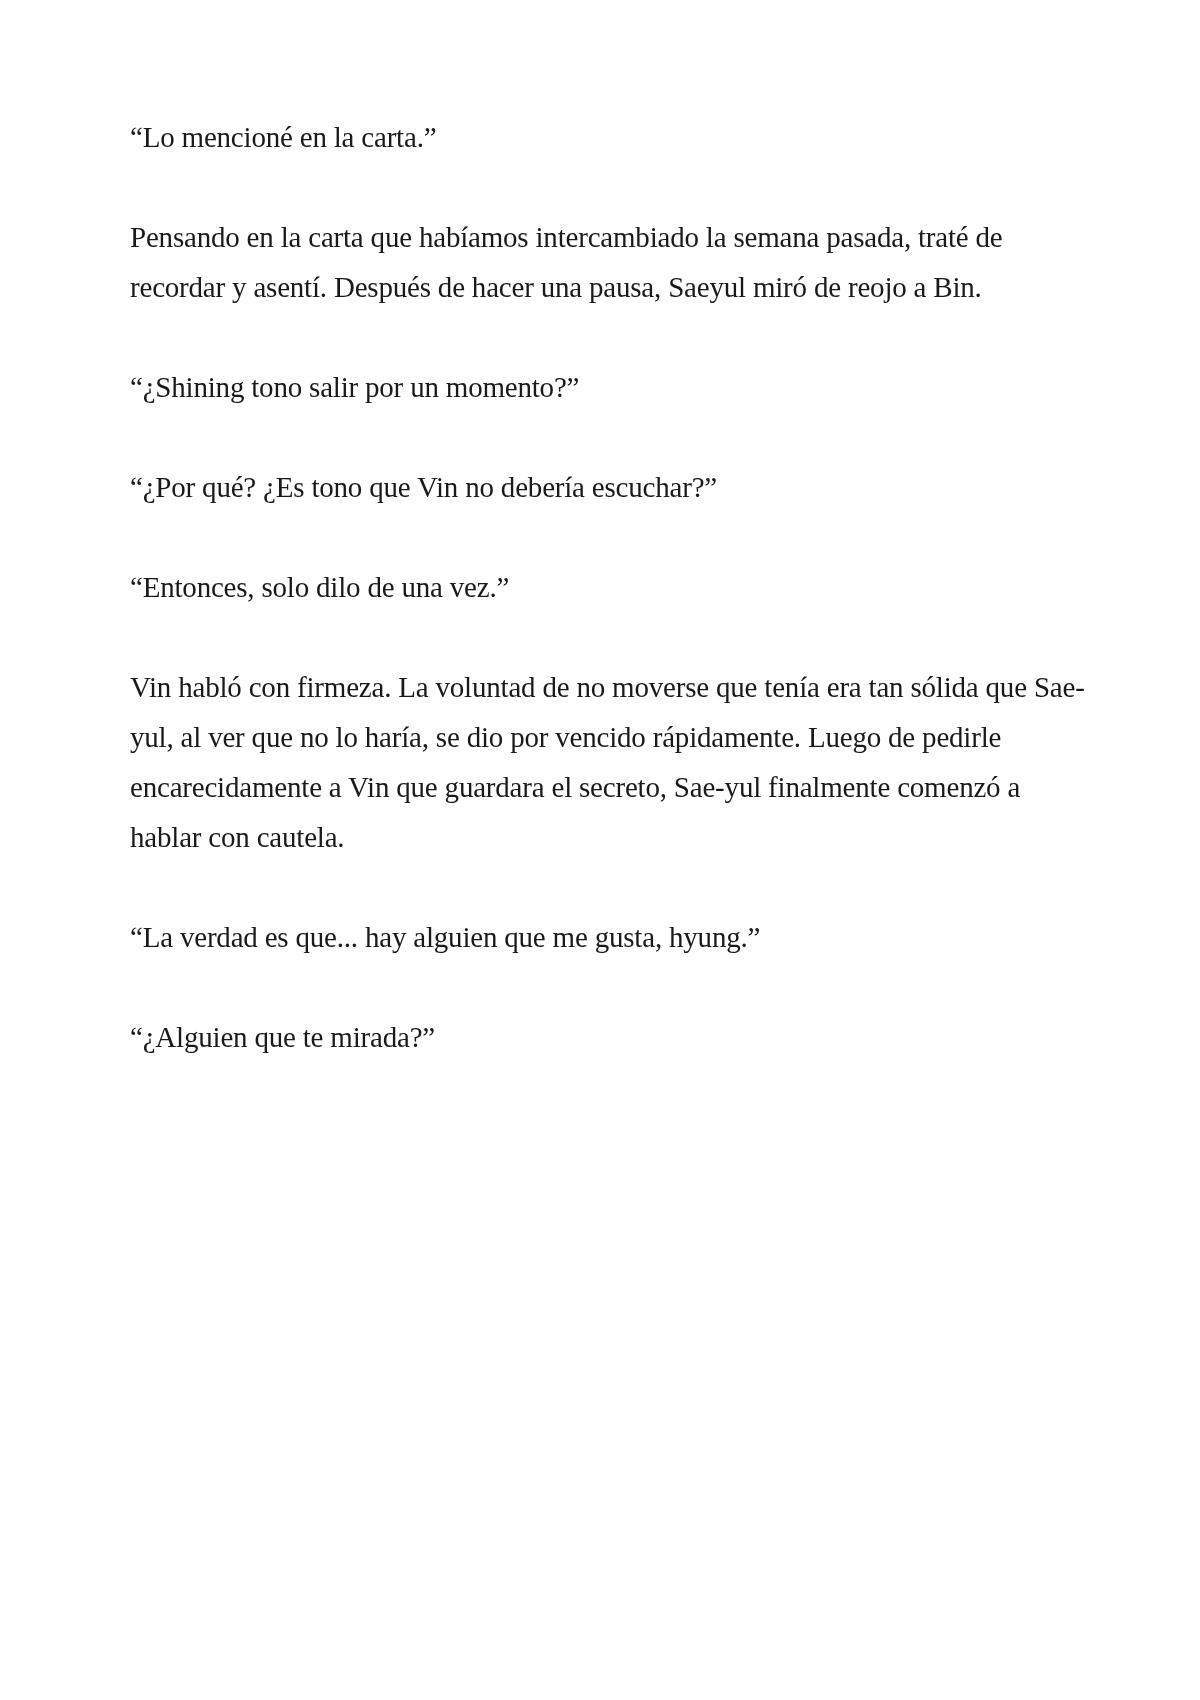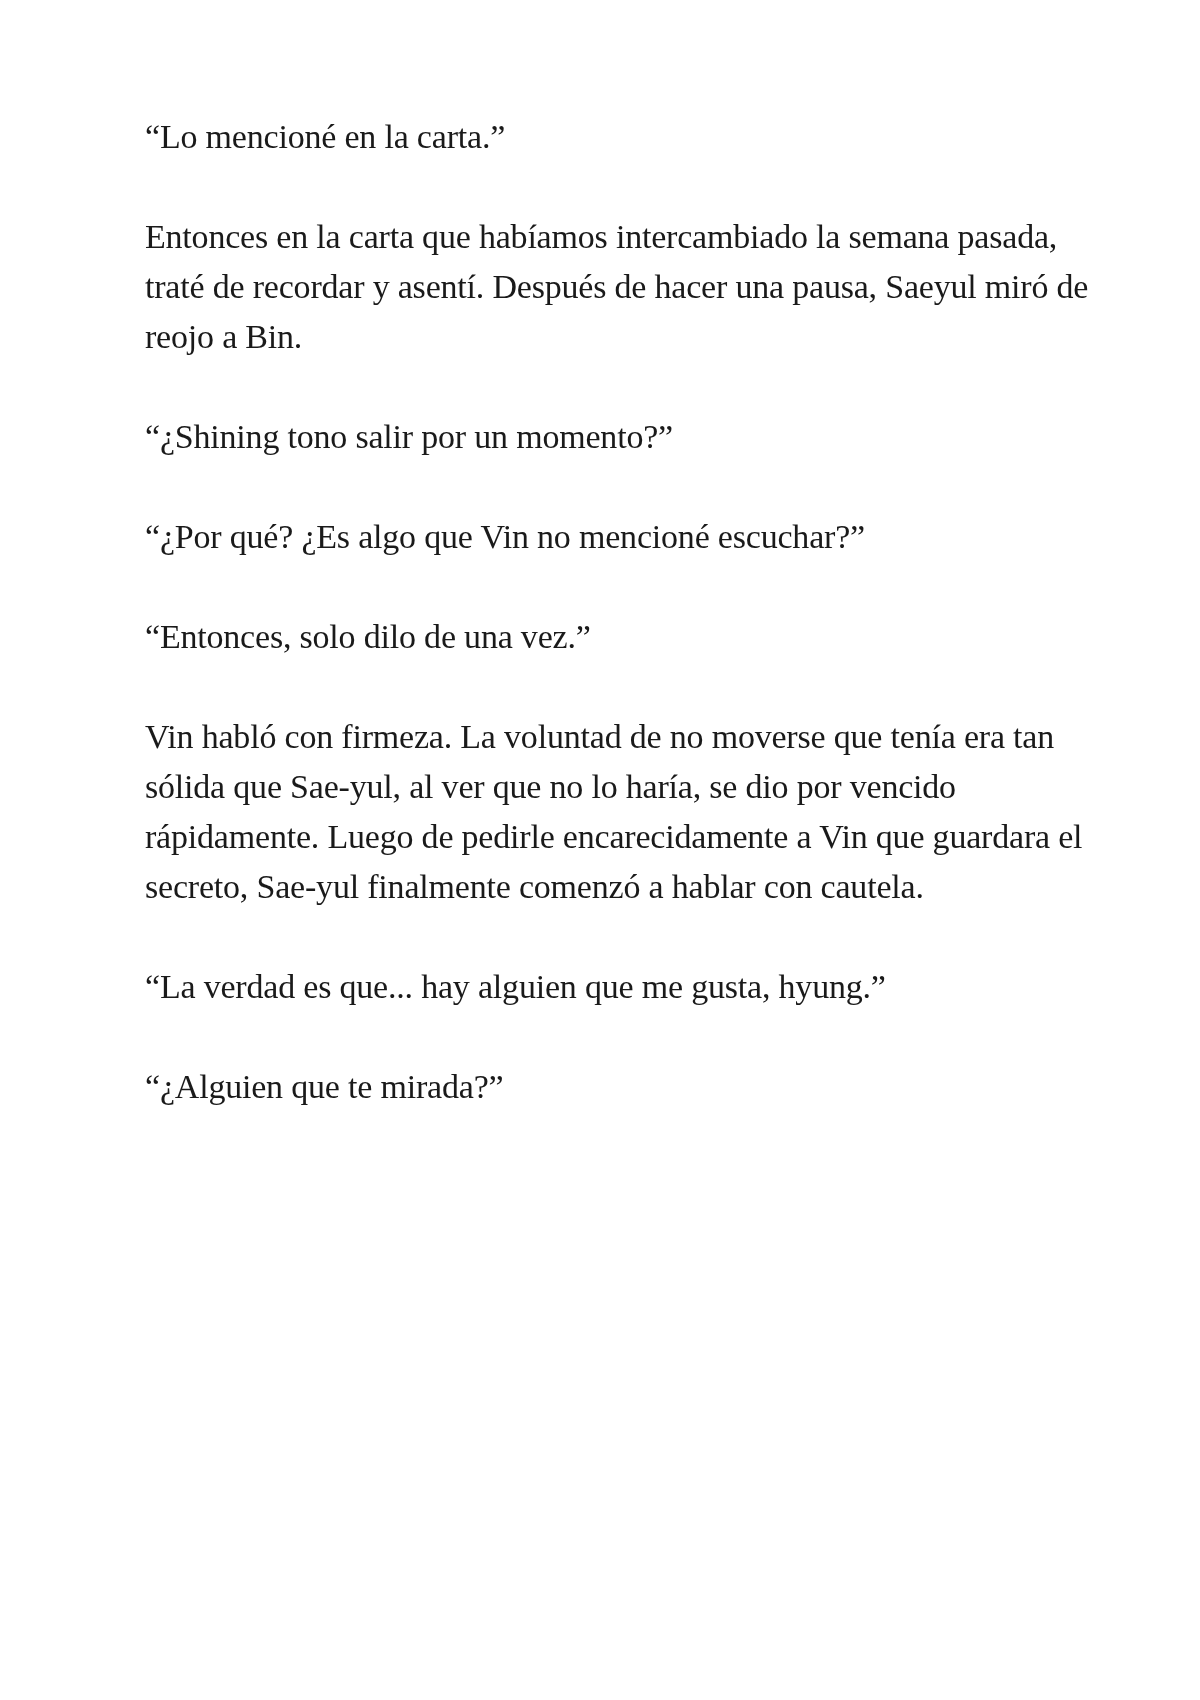--- a/index.html
+++ b/index.html
@@ -8,42 +8,42 @@
     background: #ffffff;
   }
   body {
     width: 1200px;
     height: 1700px;
     overflow: hidden;
     position: relative;
   }
   .page {
     position: absolute;
-    left: 145px;
+    left: 130px;
     top: 112px;
     width: 960px;
     font-family: "Liberation Serif", "DejaVu Serif", serif;
-    font-size: 34px;
+    font-size: 29px;
     line-height: 50px;
     color: #1a1a1a;
     letter-spacing: -0.2px;
   }
   .para {
     margin: 0 0 50px 0;
     padding: 0;
   }
   .para.last {
     margin-bottom: 0;
   }
 </style>
 </head>
 <body>
 
 <div class="page">
   <p class="para">“Lo mencioné en la carta.”</p>
-  <p class="para">Entonces en la carta que habíamos intercambiado la semana pasada, traté de recordar y asentí. Después de hacer una pausa, Saeyul miró de reojo a Bin.</p>
+  <p class="para">Pensando en la carta que habíamos intercambiado la semana pasada, traté de recordar y asentí. Después de hacer una pausa, Saeyul miró de reojo a Bin.</p>
   <p class="para">“¿Shining tono salir por un momento?”</p>
-  <p class="para">“¿Por qué? ¿Es algo que Vin no mencioné escuchar?”</p>
+  <p class="para">“¿Por qué? ¿Es tono que Vin no debería escuchar?”</p>
   <p class="para">“Entonces, solo dilo de una vez.”</p>
   <p class="para">Vin habló con firmeza. La voluntad de no moverse que tenía era tan sólida que Sae-yul, al ver que no lo haría, se dio por vencido rápidamente. Luego de pedirle encarecidamente a Vin que guardara el secreto, Sae-yul finalmente comenzó a hablar con cautela.</p>
   <p class="para">“La verdad es que... hay alguien que me gusta, hyung.”</p>
   <p class="para">“¿Alguien que te mirada?”</p>
 </div>
 
 </body></html>

